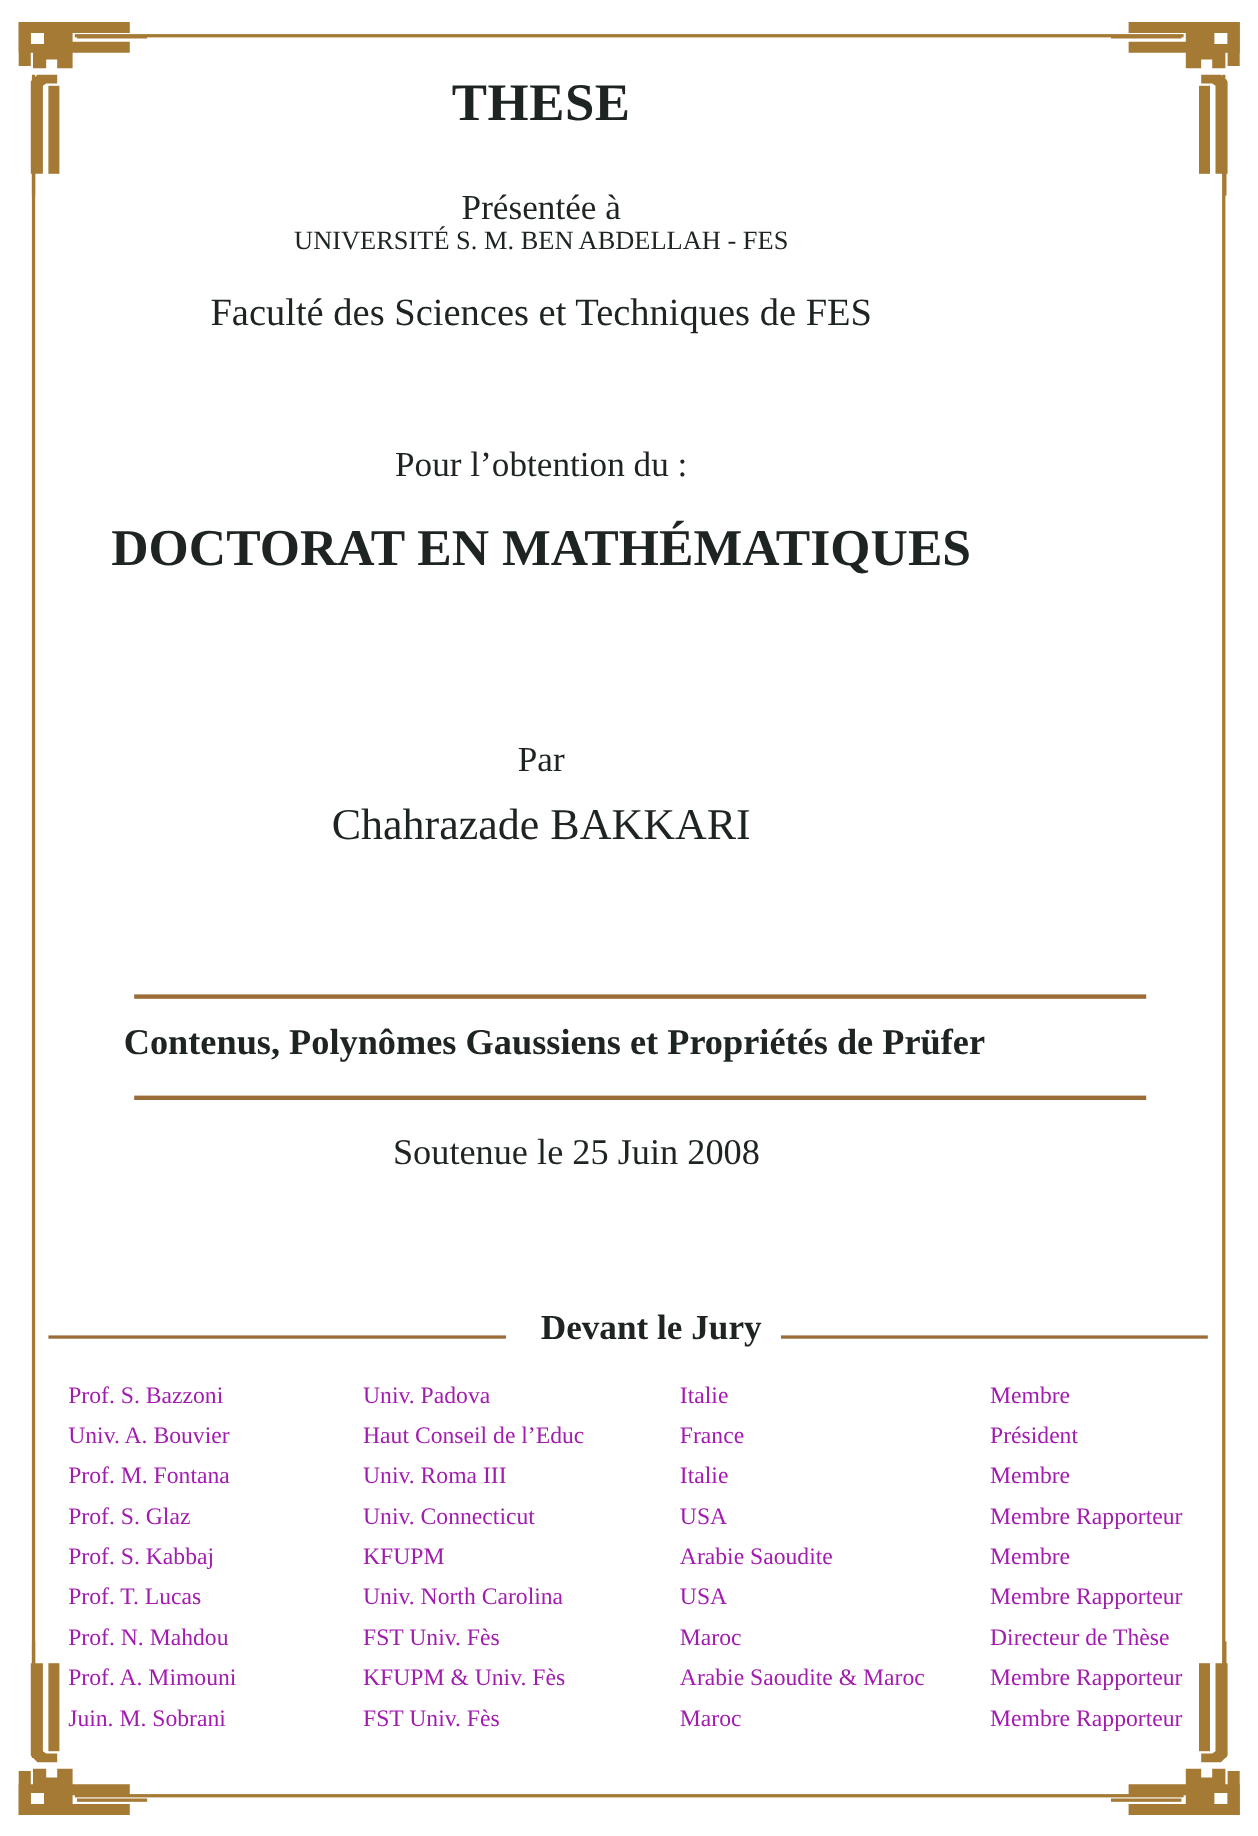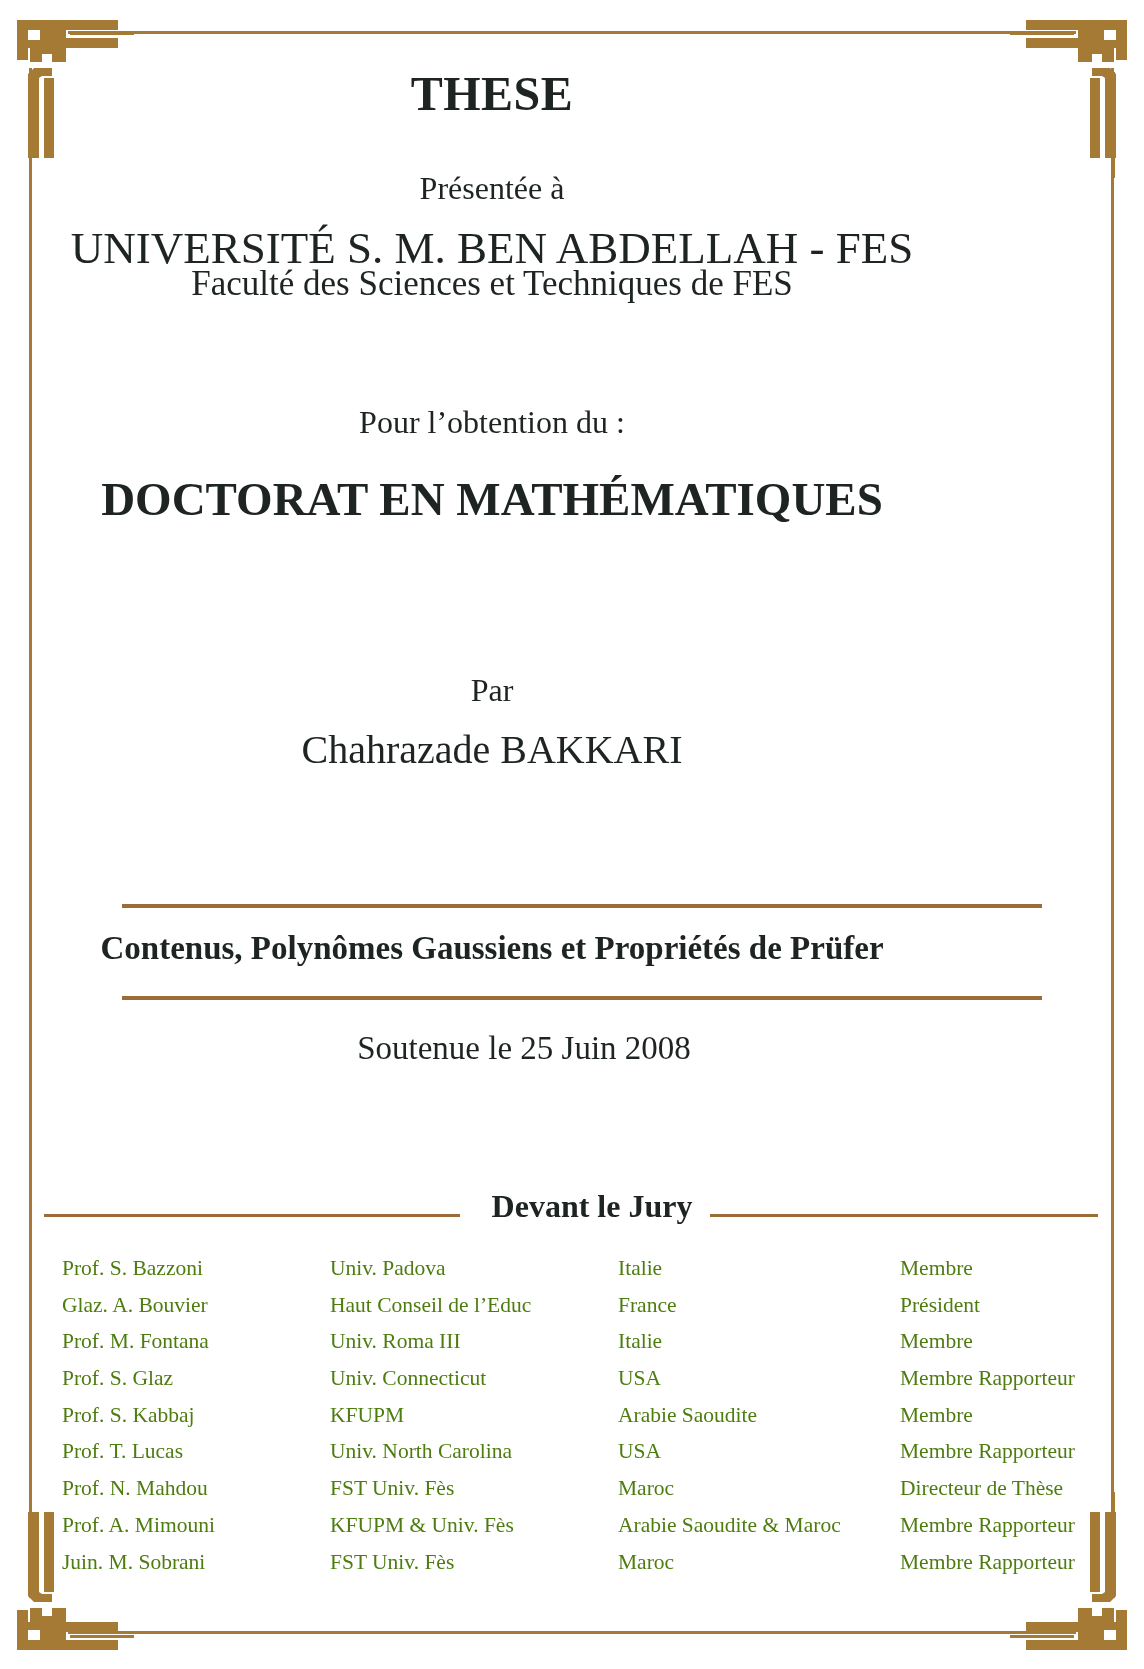--- a/index.html
+++ b/index.html
@@ -6,32 +6,32 @@
   body {
     width: 1144px; height: 1669px; background: #ffffff; position: relative; overflow: hidden;
     font-family: "Liberation Serif", "DejaVu Serif", serif; color: #1d2422;
   }
   .frame-line { position: absolute; background: #a57a35; }
   .ornament { position: absolute; width: 120px; height: 160px; }
   .ornament svg { display: block; }
   .center { position: absolute; left: 0; width: 984px; text-align: center; white-space: nowrap; }
   .title { top: 66px; font-size: 48px; font-weight: bold; letter-spacing: 0.5px; }
   .presentee { top: 170px; font-size: 32px; }
-  .univ { top: 222px; font-size: 45px; }
+  .univ { top: 206px; font-size: 24px; }
   .faculte { top: 264px; font-size: 35px; }
   .pour { top: 404px; font-size: 32px; }
   .doctorat { top: 472px; font-size: 47px; font-weight: bold; }
   .par { top: 672px; font-size: 32px; }
   .author { top: 726px; font-size: 40px; font-weight: normal; }
-  .subject { top: 930px; font-size: 33px; font-weight: bold; }
+  .subject { top: 930px; font-size: 33px; font-weight: bold; padding-left: 12px; }
   .date { top: 1030px; font-size: 33px; margin-left: 32px; }
   .rule { position: absolute; background: #9b6c38; height: 4px; }
   .jury-title { position: absolute; top: 1188px; left: 0; width: 1144px; text-align: center; font-size: 32px; font-weight: bold; margin-left: 20px; }
   .jury-table { position: absolute; left: 62px; top: 1256px; width: 1060px; }
-  .jury-row { position: relative; height: 36.7px; font-size: 21.5px; color: #4d7c0f; }
+  .jury-row { position: relative; height: 36.7px; font-size: 21.5px; color: #a21caf; }
   .jury-row span { position: absolute; top: 0; white-space: nowrap; }
   .c-name { left: 0; }
   .c-inst { left: 268px; }
   .c-country { left: 556px; }
   .c-role { left: 838px; }
 </style>
 </head>
 <body>
 
 <div class="frame-line" style="left:68px; top:31px; width:1008px; height:3px;"></div>
@@ -105,21 +105,21 @@
 <div class="rule" style="left:710px; top:1214px; width:388px; height:3px;"></div>
 
 <div class="jury-table">
   <div class="jury-row">
     <span class="c-name">Prof. S. Bazzoni</span>
     <span class="c-inst">Univ. Padova</span>
     <span class="c-country">Italie</span>
     <span class="c-role">Membre</span>
   </div>
   <div class="jury-row">
-    <span class="c-name">Glaz. A. Bouvier</span>
+    <span class="c-name">Univ. A. Bouvier</span>
     <span class="c-inst">Haut Conseil de l’Educ</span>
     <span class="c-country">France</span>
     <span class="c-role">Président</span>
   </div>
   <div class="jury-row">
     <span class="c-name">Prof. M. Fontana</span>
     <span class="c-inst">Univ. Roma III</span>
     <span class="c-country">Italie</span>
     <span class="c-role">Membre</span>
   </div>

